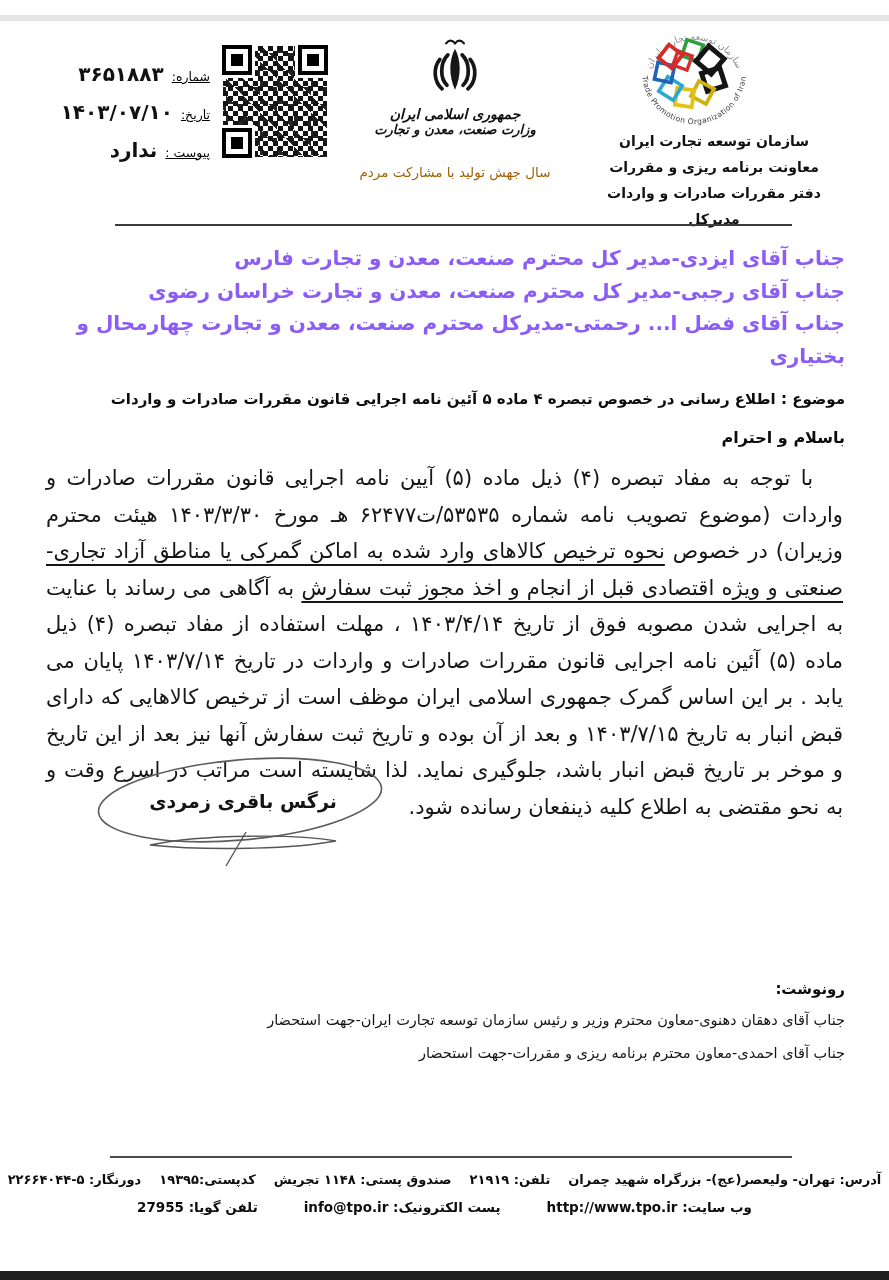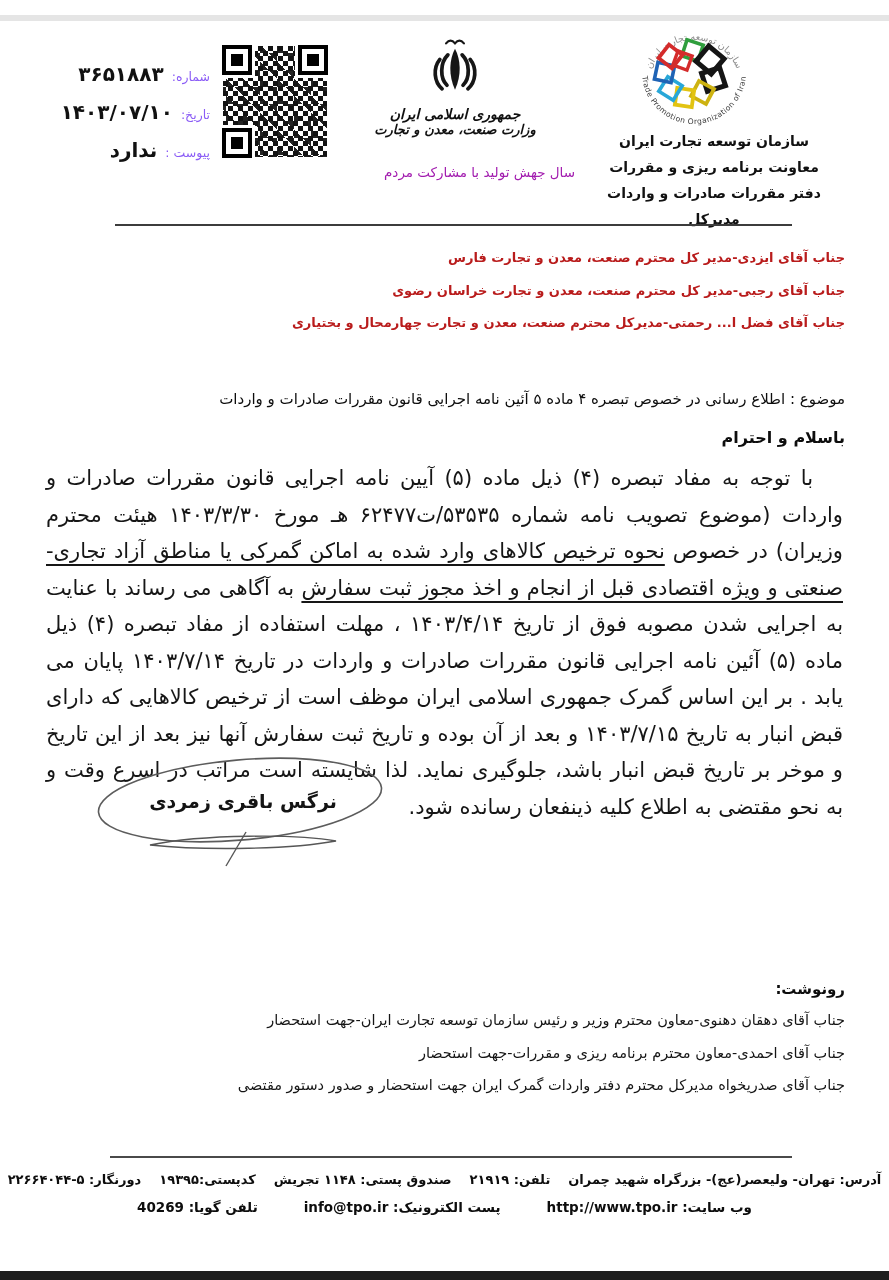--- a/index.html
+++ b/index.html
@@ -4,55 +4,55 @@
 <style>
   html,body{margin:0;padding:0;background:#fff;}
   .page{position:relative;width:889px;height:1280px;background:#fff;overflow:hidden;
         font-family:"DejaVu Sans", sans-serif;color:#1b1b1b;direction:rtl;}
   .strip-top{position:absolute;top:15px;left:0;width:889px;height:6px;background:#e5e5e5;}
   .strip-bottom{position:absolute;top:1271px;left:0;width:889px;height:9px;background:#1e1e1e;}
 
   
   .meta{position:absolute;top:62px;left:60px;width:150px;direction:rtl;}
   .meta-row{display:flex;justify-content:flex-start;align-items:baseline;margin-bottom:14px;gap:8px;}
-  .meta-label{font-size:12.5px;color:#8b5cf6;}
+  .meta-label{font-size:12.5px;color:#000000;text-decoration:underline;}
   .meta-value{font-weight:bold;font-size:20px;color:#111;}
 
   
   .qr{position:absolute;top:42px;left:219px;width:112px;height:119px;background:#fff;}
   .qr-noise{position:absolute;inset:4px;opacity:.92;
     background-image:
       linear-gradient(45deg,#000 25%,transparent 25% 75%,#000 75%),
       linear-gradient(45deg,#000 25%,transparent 25% 75%,#000 75%),
       linear-gradient(45deg,#111 25%,transparent 25% 75%,#111 75%);
     background-position:0 0,5px 5px,3px 7px;
     background-size:10px 10px,10px 10px,17px 17px;}
   .qr .f{position:absolute;width:22px;height:22px;border:4px solid #000;background:#fff;box-shadow:0 0 0 3px #fff;}
   .qr .f::after{content:"";position:absolute;left:5px;top:5px;width:12px;height:12px;background:#000;}
   .qr .f.tl{top:3px;left:3px;} .qr .f.tr{top:3px;right:3px;} .qr .f.bl{bottom:3px;left:3px;}
 
   
   .emblem{position:absolute;top:38px;left:428px;width:54px;height:66px;}
   .gov-lines{position:absolute;top:106px;left:360px;width:190px;text-align:center;font-style:italic;}
   .gov-line1{font-size:14px;font-weight:bold;color:#101010;}
   .gov-line2{font-size:13px;font-weight:bold;color:#101010;}
-  .slogan{position:absolute;top:164px;left:335px;width:240px;font-size:13.5px;color:#a21caf;}
+  .slogan{position:absolute;top:164px;left:335px;width:240px;text-align:center;font-size:13.5px;color:#a16207;}
 
   
   .org-logo{position:absolute;top:20px;left:618px;width:148px;height:108px;}
   .org-lines{position:absolute;top:128px;left:596px;width:236px;text-align:center;}
   .org-line{font-weight:bold;font-size:14px;line-height:26px;color:#111;}
 
   .divider1{position:absolute;top:224px;left:115px;width:677px;border-top:2px solid #3c3c3c;}
   .divider2{position:absolute;top:1156px;left:110px;width:682px;border-top:2px solid #4a4a4a;}
 
   .recipients{position:absolute;top:242px;right:44px;left:44px;text-align:right;}
-  .recipient{font-weight:bold;font-size:13px;line-height:32.5px;color:#b91c1c;}
+  .recipient{font-weight:bold;font-size:20px;line-height:32.5px;color:#8b5cf6;}
 
-  .subject{position:absolute;top:390px;right:44px;left:51px;font-weight:normal;font-size:15px;text-align:right;color:#0d0d0d;}
+  .subject{position:absolute;top:390px;right:44px;left:51px;font-weight:bold;font-size:15px;text-align:right;color:#0d0d0d;}
   .salutation{position:absolute;top:428px;right:44px;font-weight:bold;font-size:16px;color:#0d0d0d;}
 
   .body-text{position:absolute;top:460px;right:46px;left:46px;font-size:21px;line-height:36.5px;
              text-align:justify;color:#161616;text-indent:30px;}
   .body-text .u{text-decoration:underline;text-underline-offset:6px;}
 
   .signature{position:absolute;top:748px;left:88px;width:310px;height:125px;}
 
   .cc{position:absolute;top:980px;right:44px;left:53px;text-align:right;}
   .cc-title{font-weight:bold;font-size:15px;margin-bottom:6px;color:#0d0d0d;}
@@ -154,36 +154,35 @@
     <path d="M62 97 C115 86 210 86 248 93 C205 101 120 103 62 97 Z" fill="none" stroke="#565656" stroke-width="1.4"></path>
     <path d="M158 84 L138 118" fill="none" stroke="#565656" stroke-width="1.4"></path>
     <text x="155" y="60" text-anchor="middle" font-size="19" font-weight="bold" fill="#141414" font-family="DejaVu Sans, sans-serif">نرگس باقری زمردی</text>
   </svg>
 
   <div class="cc">
     <div class="cc-title">رونوشت:</div>
     <div>
         <div class="cc-item">جناب آقای دهقان دهنوی-معاون محترم وزیر و رئیس سازمان توسعه تجارت ایران-جهت استحضار</div>
         <div class="cc-item">جناب آقای احمدی-معاون محترم برنامه ریزی و مقررات-جهت استحضار</div>
-        <div class="cc-item">جناب آقای صدریخواه مدیرکل  محترم دفتر واردات گمرک ایران جهت استحضار و صدور دستور مقتضی</div>
       </div>
   </div>
 
   <div class="divider2"></div>
 
   <div class="footer">
     <div class="footer-row r1">
         <span>آدرس: تهران- ولیعصر(عج)- بزرگراه شهید چمران</span>
         <span>تلفن: ۲۱۹۱۹</span>
         <span>صندوق پستی: ۱۱۴۸ تجریش</span>
         <span>کدپستی:۱۹۳۹۵</span>
         <span>دورنگار: ۵-۲۲۶۶۴۰۴۴</span>
       </div>
     <div class="footer-row r2">
         <span>وب سایت: http://www.tpo.ir</span>
         <span>پست الکترونیک: info@tpo.ir</span>
-        <span>تلفن گویا: 40269</span>
+        <span>تلفن گویا: 27955</span>
       </div>
   </div>
 
   <div class="strip-bottom"></div>
 
 </div>
 
 </body></html>

